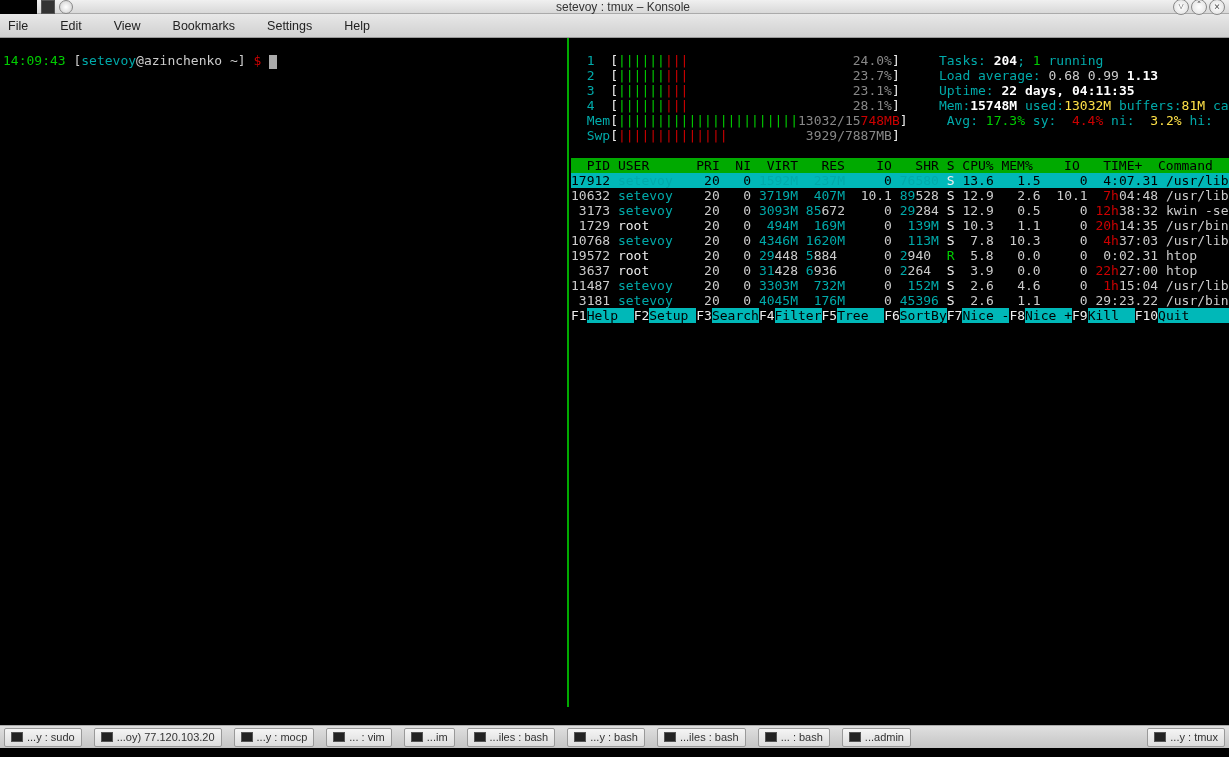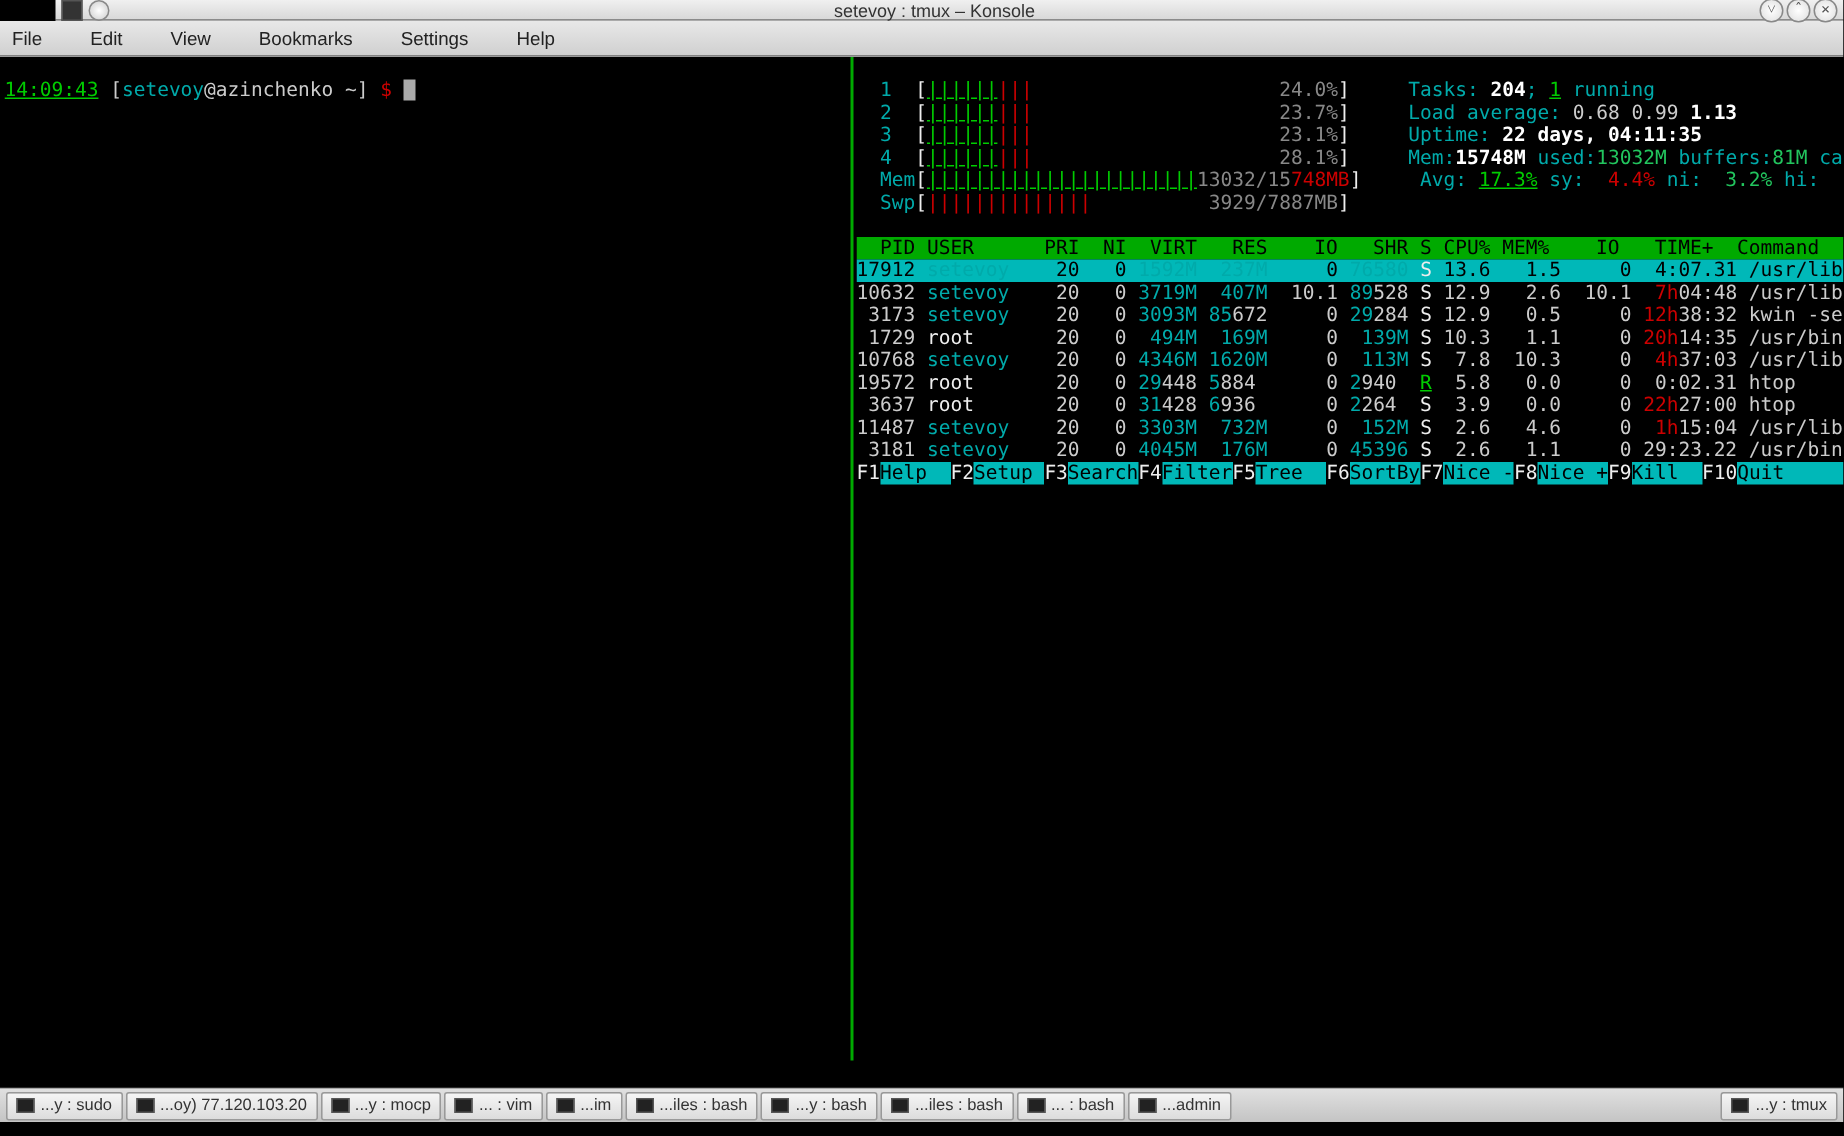--- a/index.html
+++ b/index.html
@@ -13,30 +13,30 @@
 .titlebar .ctl { width: 16px; height: 16px; border-radius: 50%; border: 1px solid #888; background: radial-gradient(#fff,#ddd); display:flex;align-items:center;justify-content:center;font-size:10px;color:#555; }
 .menubar { height: 24px; background: linear-gradient(#e8e8e8,#d0d0d0); border-bottom: 1px solid #999; display: flex; align-items: center; padding: 0 8px; gap: 32px; font-family: sans-serif; font-size: 12.5px; color: #222; }
 .menubar span { cursor: default; }
 .terminal { position: relative; width: 100%; height: calc(100% - 22px - 24px - 24px); background: #000; color: #ccc; white-space: pre; line-height: 15px; }
 .terminal pre { font-family: monospace; font-size: 13px; }
 .pane-left { position: absolute; left: 3px; top: 0; width: 563px; height: calc(100% - 18px); overflow: hidden; }
 .pane-divider { position: absolute; left: 567px; top: 0; width: 2px; height: calc(100% - 18px); background: #0a0; }
 .pane-right { position: absolute; left: 571px; top: 0; right: 0; height: calc(100% - 18px); overflow: hidden; }
 .tmux-status { position: absolute; bottom: 0; left: 0; right: 0; height: 17px; background: #0a0; color: #000; display: flex; align-items: center; font-family: monospace; font-size: 13px; padding: 0 3px; }
 .tmux-status .right { margin-left: auto; }
-.taskbar { height: 23px; background: linear-gradient(#e0e0e0,#c4c4c4); border-top: 1px solid #aaa; display: flex; align-items: center; padding: 0 4px; gap: 2px; font-family: sans-serif; font-size: 11px; }
+.taskbar { height: 23px; background: linear-gradient(#e0e0e0,#c4c4c4); border-top: 1px solid #aaa; display: flex; align-items: center; padding: 0 4px; gap: 12px; font-family: sans-serif; font-size: 11px; }
 .task { height: 19px; background: linear-gradient(#f5f5f5,#dcdcdc); border: 1px solid #999; border-radius: 2px; display: flex; align-items: center; padding: 0 6px; gap: 4px; color: #333; }
 .task .ticon { width: 12px; height: 10px; background: #222; border: 1px solid #555; }
 .task.sep { margin-left: auto; }
-.g { color: #0c0; text-decoration: underline; }
+.g { color: #0c0; }
 .c { color: #0aa; }
 .r { color: #c00; }
 .w { color: #eee; }
 .wt { color: #fff; font-weight: bold; }
-.bl { color: #22c55e; }
+.bl { color: #fde047; }
 .gr { color: #888; }
 .bg-cyan { background: #00b8b8; color: #000; }
 .bg-g { background: #0a0; color: #000; }
 .prompt { color: #c00; }
 .cursor { background: #aaa; width: 8px; height: 14px; display: inline-block; vertical-align: middle; }
 </style>
 </head>
 <body>
 
 <div class="titlebar">

